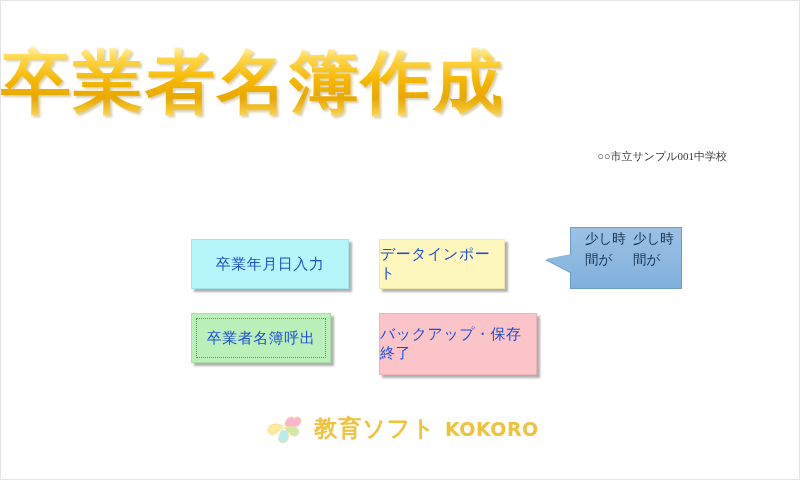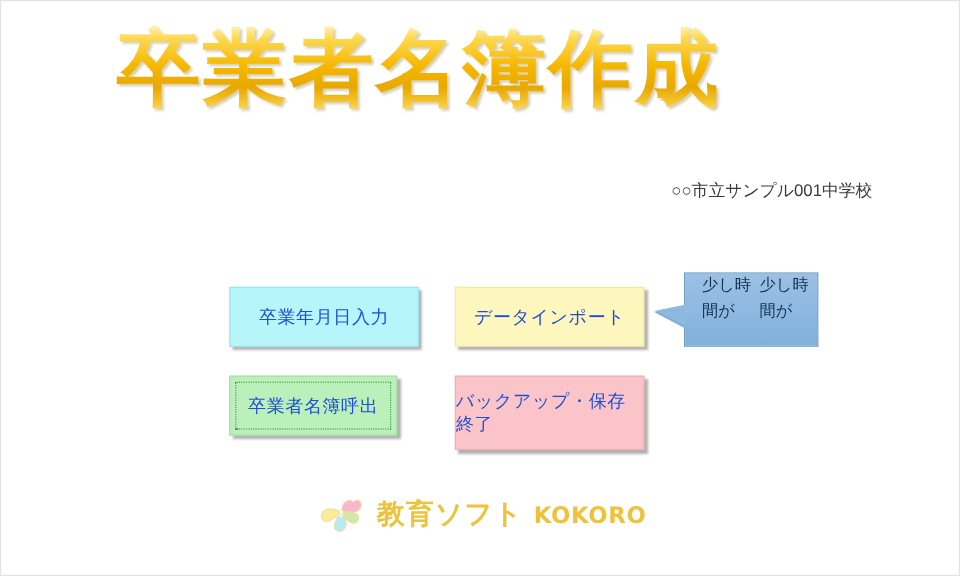--- a/index.html
+++ b/index.html
@@ -25,23 +25,22 @@
     background: #ffffff;
     box-sizing: border-box;
     border: 1px solid #e3e3e3;
     overflow: hidden;
   }
 
   
   .title-wrap {
     position: absolute;
     left: 0;
-    top: 19px;
+    top: 44px;
     width: 696px;
-    text-align: center;
   }
   .title {
     display: inline-block;
     font-family: "DejaVu Sans", "Liberation Sans", sans-serif;
     font-size: 70px;
     font-weight: bold;
     letter-spacing: 2px;
     line-height: 1.08;
     background: linear-gradient(
         to bottom,
@@ -59,24 +58,24 @@
     filter: drop-shadow(2px 2px 1px rgba(120,95,0,0.30));
   }
 
   
   .info-block {
     position: absolute;
     right: 72px;
     top: 148px;
     text-align: left;
     color: #3a3a3a;
-    font-size: 14px;
+    font-size: 11px;
     line-height: 1.42;
     white-space: nowrap;
-    font-family: Liberation Sans, sans-serif;
+    font-family: Liberation Serif, serif;
   }
   .info-line { display: block; }
 
   
   .btn {
     position: absolute;
     box-sizing: border-box;
     display: flex;
     align-items: center;
     justify-content: center;
@@ -89,21 +88,21 @@
     box-shadow: 3px 3px 2px rgba(90,90,90,0.48);
   }
   .btn-cyan {
     left: 190px; top: 238px;
     width: 158px; height: 50px;
     background: #b6f6fb;
     border: 1px solid #9fe5ec;
   }
   .btn-yellow {
     left: 378px; top: 238px;
-    width: 158px; height: 50px;
+    width: 126px; height: 50px;
     background: #fdf6bd;
     border: 1px solid #efe8a8;
   }
   .btn-green {
     left: 190px; top: 312px;
     width: 140px; height: 50px;
     background: #bbf0bb;
     border: 1px solid #a8e0a8;
     padding: 3px;
   }

